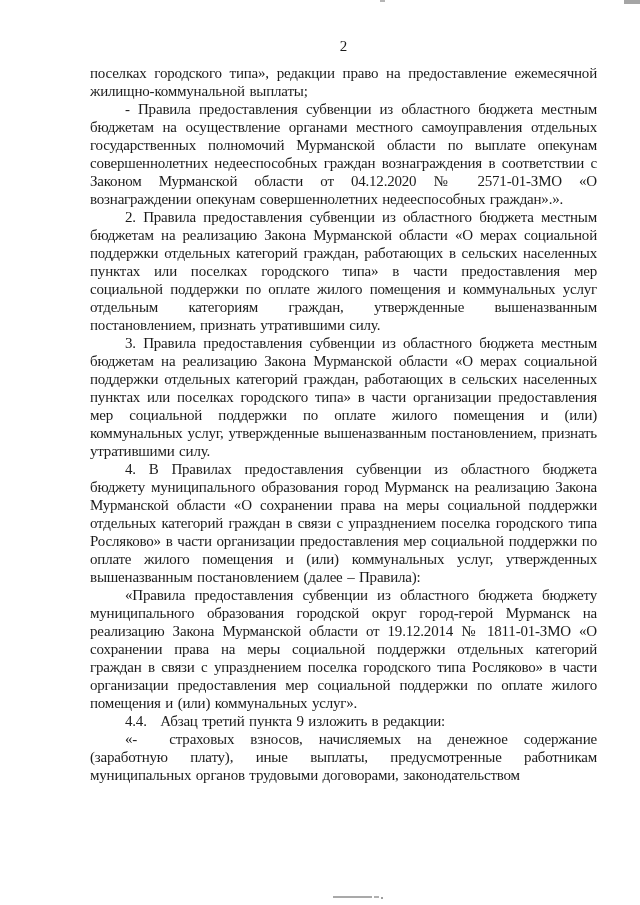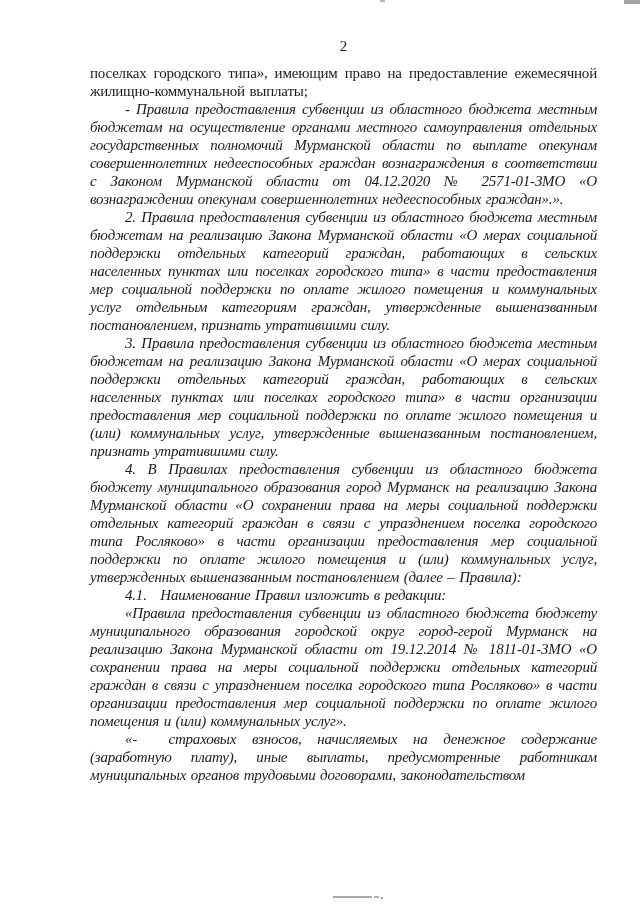--- a/index.html
+++ b/index.html
@@ -39,21 +39,20 @@
     text-align: justify;
     letter-spacing: -0.2px;
     word-spacing: 1px;
   }
   .para {
     margin: 0;
     padding: 0;
   }
   .para.indent {
     text-indent: 35px;
-    font-style: italic;
   }
   
   .artifact {
     position: absolute;
     background: #a5a5a5;
   }
   .artifact-top-right {
     top: 0; left: 624px; width: 16px; height: 4px;
   }
   .artifact-top-tick {
@@ -70,27 +69,27 @@
   }
 </style>
 </head>
 <body>
 
 <div class="page">
 
   <div class="page-number">2</div>
 
   <div class="text-block">
-      <p class="para">поселках городского типа», имеющим право на предоставление ежемесячной жилищно-коммунальной выплаты;</p>
+      <p class="para">поселках городского типа», редакции право на предоставление ежемесячной жилищно-коммунальной выплаты;</p>
       <p class="para indent">- Правила предоставления субвенции из областного бюджета местным бюджетам на осуществление органами местного самоуправления отдельных государственных полномочий Мурманской области по выплате опекунам совершеннолетних недееспособных граждан вознаграждения в соответствии с Законом Мурманской области от 04.12.2020 №&nbsp;2571-01-ЗМО «О вознаграждении опекунам совершеннолетних недееспособных граждан».».</p>
       <p class="para indent">2. Правила предоставления субвенции из областного бюджета местным бюджетам на реализацию Закона Мурманской области «О мерах социальной поддержки отдельных категорий граждан, работающих в сельских населенных пунктах или поселках городского типа» в части предоставления мер социальной поддержки по оплате жилого помещения и коммунальных услуг отдельным категориям граждан, утвержденные вышеназванным постановлением, признать утратившими силу.</p>
       <p class="para indent">3. Правила предоставления субвенции из областного бюджета местным бюджетам на реализацию Закона Мурманской области «О мерах социальной поддержки отдельных категорий граждан, работающих в сельских населенных пунктах или поселках городского типа» в части организации предоставления мер социальной поддержки по оплате жилого помещения и (или) коммунальных услуг, утвержденные вышеназванным постановлением, признать утратившими силу.</p>
       <p class="para indent">4. В Правилах предоставления субвенции из областного бюджета бюджету муниципального образования город Мурманск на реализацию Закона Мурманской области «О сохранении права на меры социальной поддержки отдельных категорий граждан в связи с упразднением поселка городского типа Росляково» в части организации предоставления мер социальной поддержки по оплате жилого помещения и (или) коммунальных услуг, утвержденных вышеназванным постановлением (далее – Правила):</p>
-      <p class="para indent">4.1.&nbsp;&nbsp;&nbsp;Наименование Правил изложить в редакции:</p>
       <p class="para indent">«Правила предоставления субвенции из областного бюджета бюджету муниципального образования городской округ город-герой Мурманск на реализацию Закона Мурманской области от 19.12.2014 №&nbsp;1811-01-ЗМО «О сохранении права на меры социальной поддержки отдельных категорий граждан в связи с упразднением поселка городского типа Росляково» в части организации предоставления мер социальной поддержки по оплате жилого помещения и (или) коммунальных услуг».</p>
+      <p class="para indent">4.4.&nbsp;&nbsp;&nbsp;Абзац третий пункта 9 изложить в редакции:</p>
       <p class="para indent">«-&nbsp; страховых взносов, начисляемых на денежное содержание (заработную плату), иные выплаты, предусмотренные работникам муниципальных органов трудовыми договорами, законодательством</p>
     </div>
 
   <div class="artifact artifact-top-right"></div>
   <div class="artifact artifact-top-tick"></div>
   <div class="artifact artifact-bottom-line"></div>
   <div class="artifact artifact-bottom-dash"></div>
   <div class="artifact artifact-bottom-dot"></div>
 
 </div>

